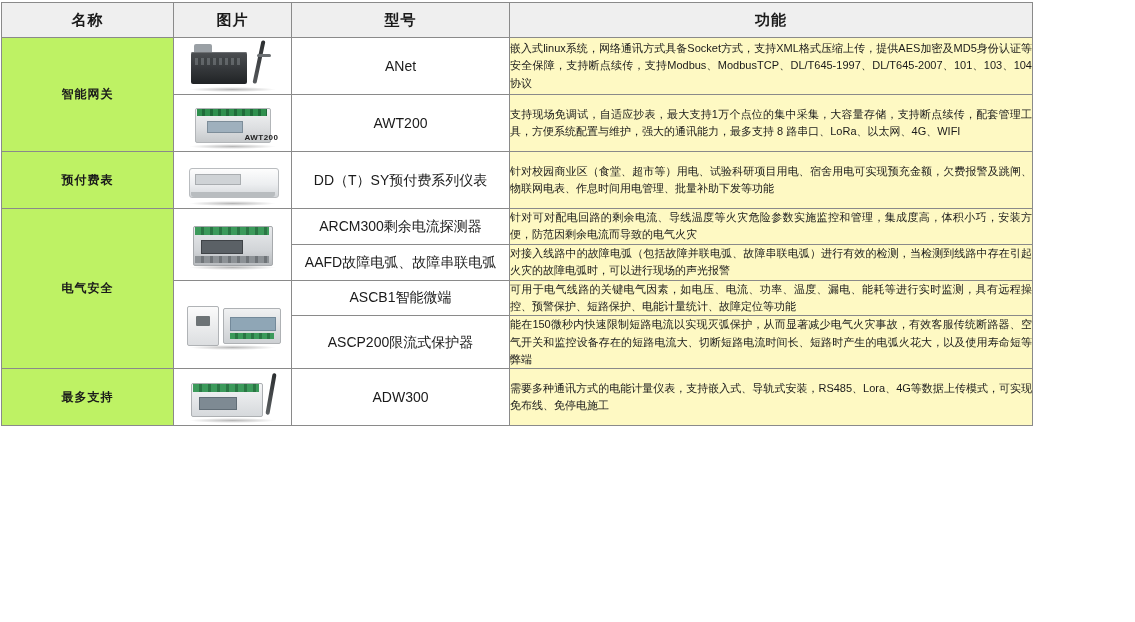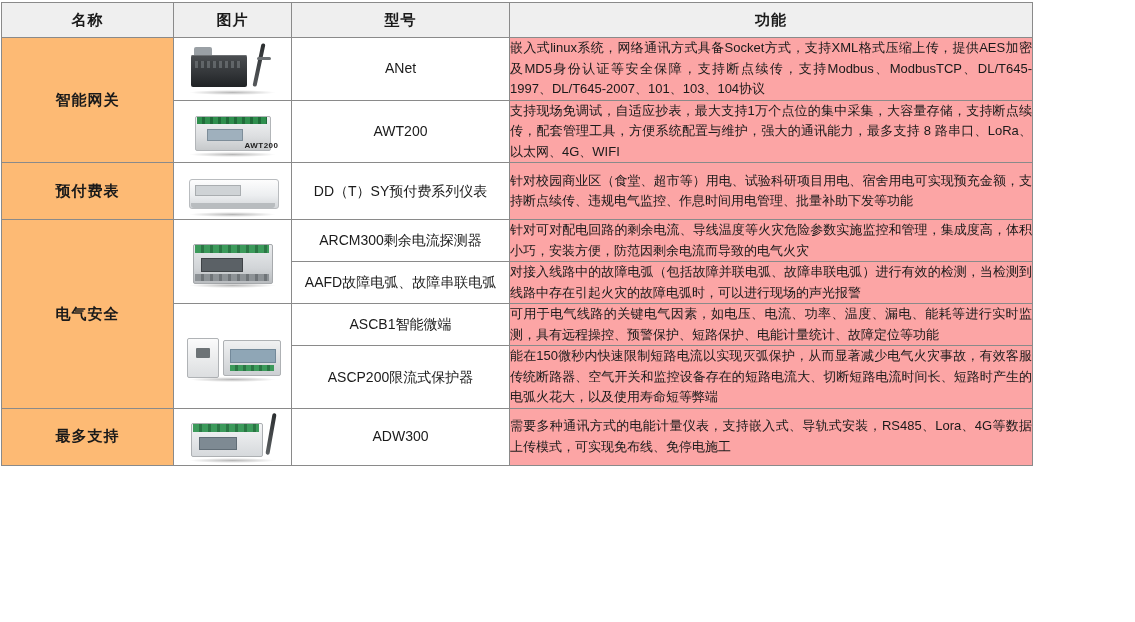--- a/index.html
+++ b/index.html
@@ -39,39 +39,39 @@
     text-align: center;
     letter-spacing: 1px;
   }
   .col-name { width: 172px; }
   .col-img  { width: 118px; }
   .col-model{ width: 218px; }
   .col-func { width: 523px; }
 
   td.cat {
     text-align: center;
-    font-size: 15px;
+    font-size: 12px;
     font-weight: bold;
     letter-spacing: 1px;
-    background: #fdba74;
+    background: #bef264;
   }
   td.imgcell {
     text-align: center;
     background: #ffffff;
     padding: 3px 0;
   }
   td.model {
     text-align: center;
     font-size: 14px;
     padding: 6px 6px;
     line-height: 1.5;
   }
   td.func {
-    background: #fca5a5;
-    font-size: 13px;
+    background: #fef9c3;
+    font-size: 11px;
     line-height: 1.58;
     padding: 5px 8px 5px 8px;
     text-align: justify;
   }
 
   
   .dev {
     width: 104px;
     height: 56px;
     margin: 0 auto;
@@ -331,21 +331,21 @@
         <td class="cat">预付费表</td>
         <td class="imgcell">
           <div class="dev dev-dd">
             <div class="body"></div>
             <div class="slot"></div>
             <div class="clip"></div>
             <div class="shadow"></div>
           </div>
         </td>
         <td class="model">DD（T）SY预付费系列仪表</td>
-        <td class="func">针对校园商业区（食堂、超市等）用电、试验科研项目用电、宿舍用电可实现预充金额，支持断点续传、违规电气监控、作息时间用电管理、批量补助下发等功能</td>
+        <td class="func">针对校园商业区（食堂、超市等）用电、试验科研项目用电、宿舍用电可实现预充金额，欠费报警及跳闸、物联网电表、作息时间用电管理、批量补助下发等功能</td>
       </tr>
 
       <tr>
         <td class="cat" rowspan="4">电气安全</td>
         <td class="imgcell" rowspan="2">
           <div class="dev dev-arcm">
             <div class="body"></div>
             <div class="topterm"></div>
             <div class="disp"></div>
             <div class="btm"></div>

